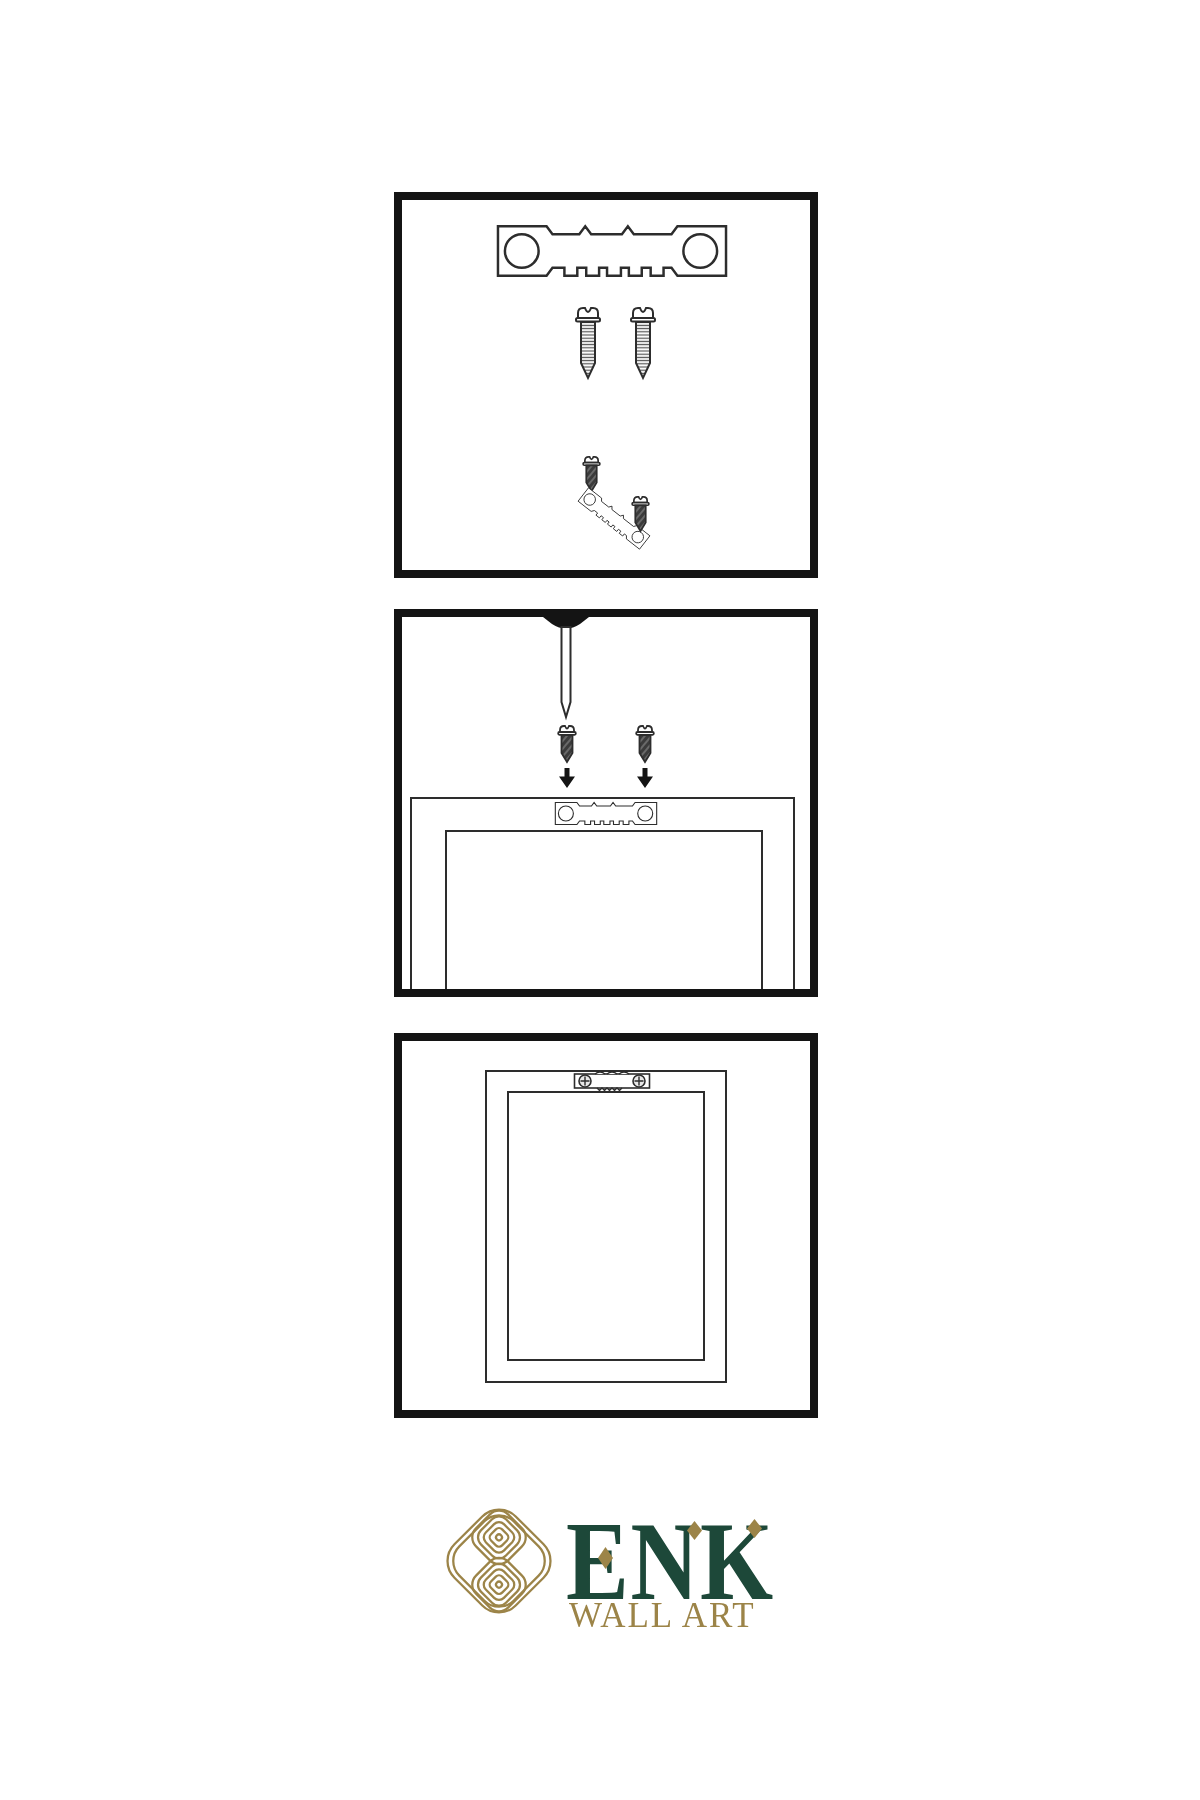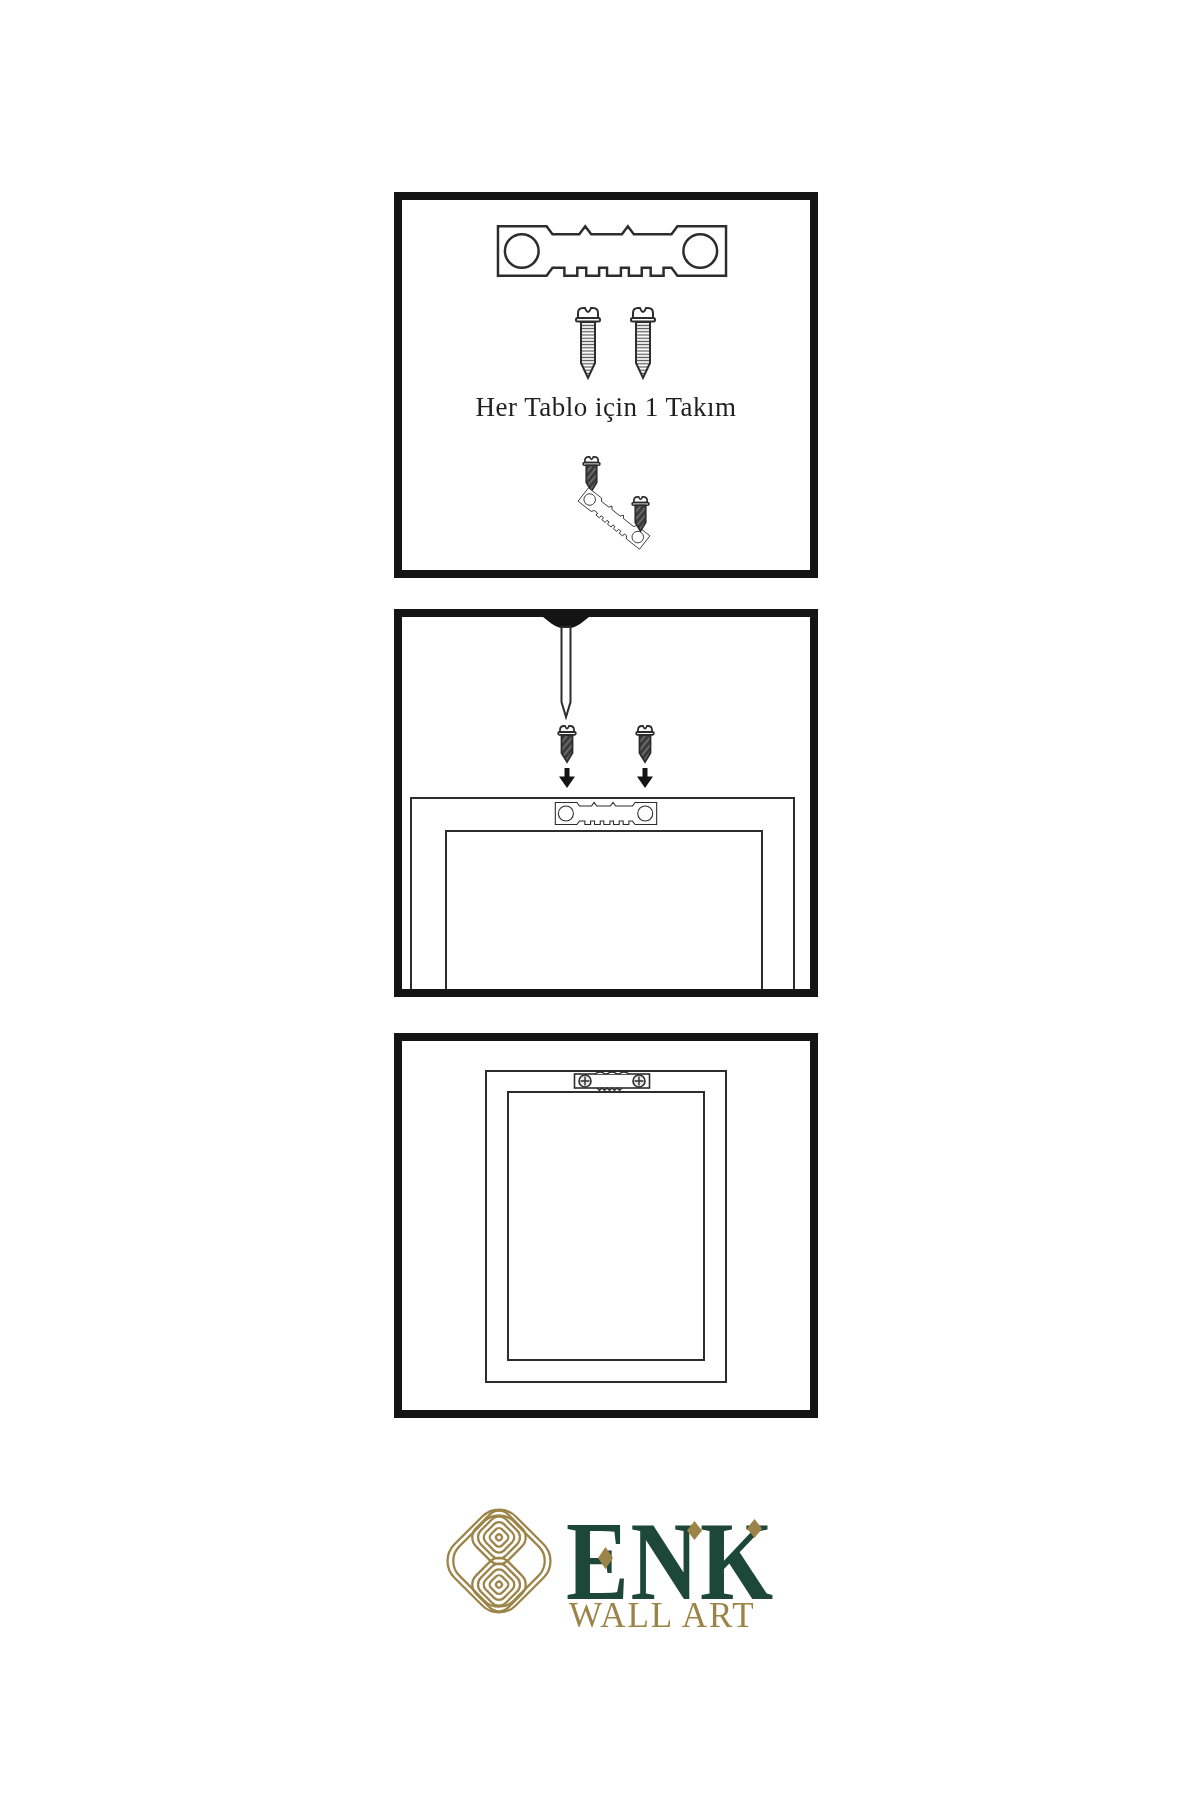--- a/index.html
+++ b/index.html
@@ -81,21 +81,20 @@
 <section class="panel" id="panel-kit">
   <svg class="abs" style="left:93px;top:23px" width="234" height="56" viewBox="0 0 236 56">
       <use href="#sym-hanger"></use>
     </svg>
   <svg class="abs" style="left:171px;top:105px" width="30" height="76" viewBox="0 0 30 76">
       <use href="#sym-screw-a"></use>
     </svg>
   <svg class="abs" style="left:226px;top:105px" width="30" height="76" viewBox="0 0 30 76">
       <use href="#sym-screw-a"></use>
     </svg>
-  <div class="caption">Her Tablo için 1 Takım</div>
   <svg class="abs" style="left:179px;top:255px" width="21" height="38" viewBox="0 0 22 40">
       <use href="#sym-screw-b"></use>
     </svg>
   <svg class="abs" style="left:172px;top:309px;transform:rotate(38deg)" width="80" height="19" viewBox="0 0 236 56">
       <use href="#sym-hanger"></use>
     </svg>
   <svg class="abs" style="left:228px;top:295px" width="21" height="38" viewBox="0 0 22 40">
       <use href="#sym-screw-b"></use>
     </svg>
 </section>

